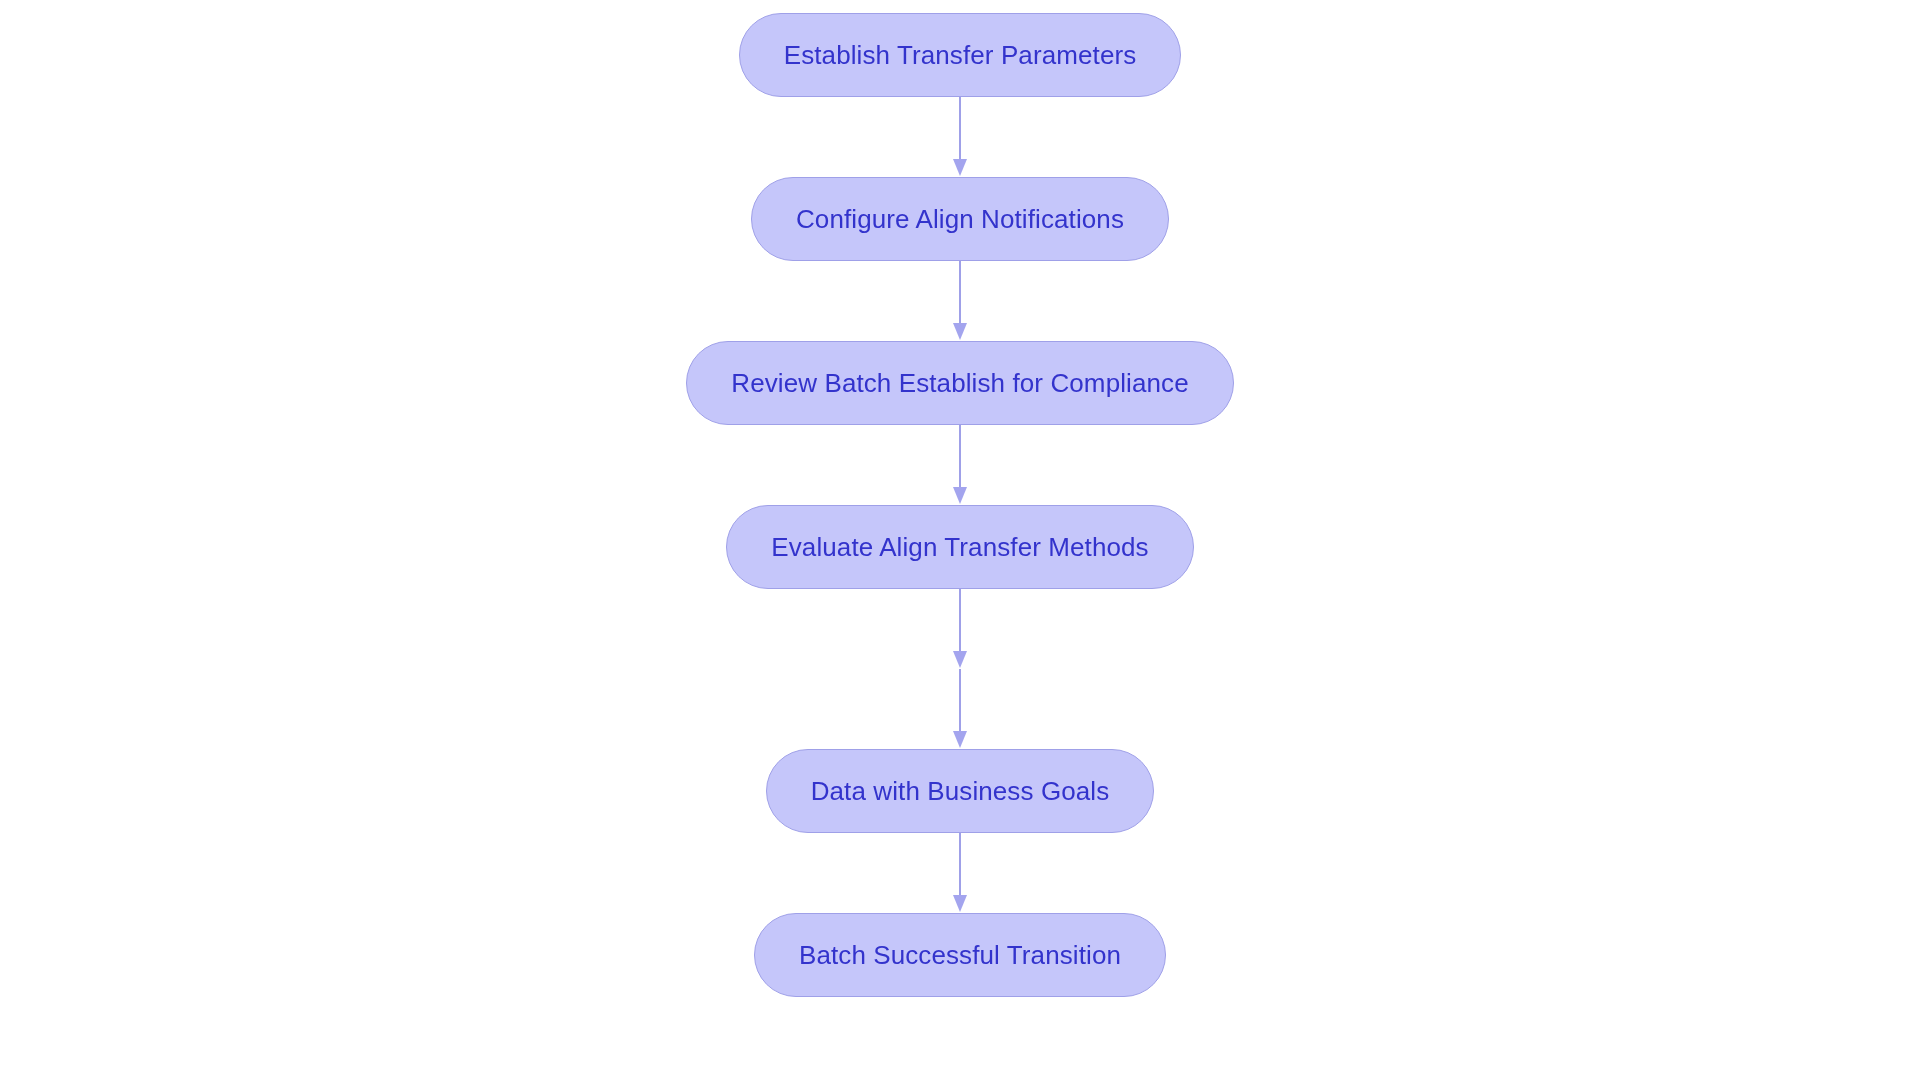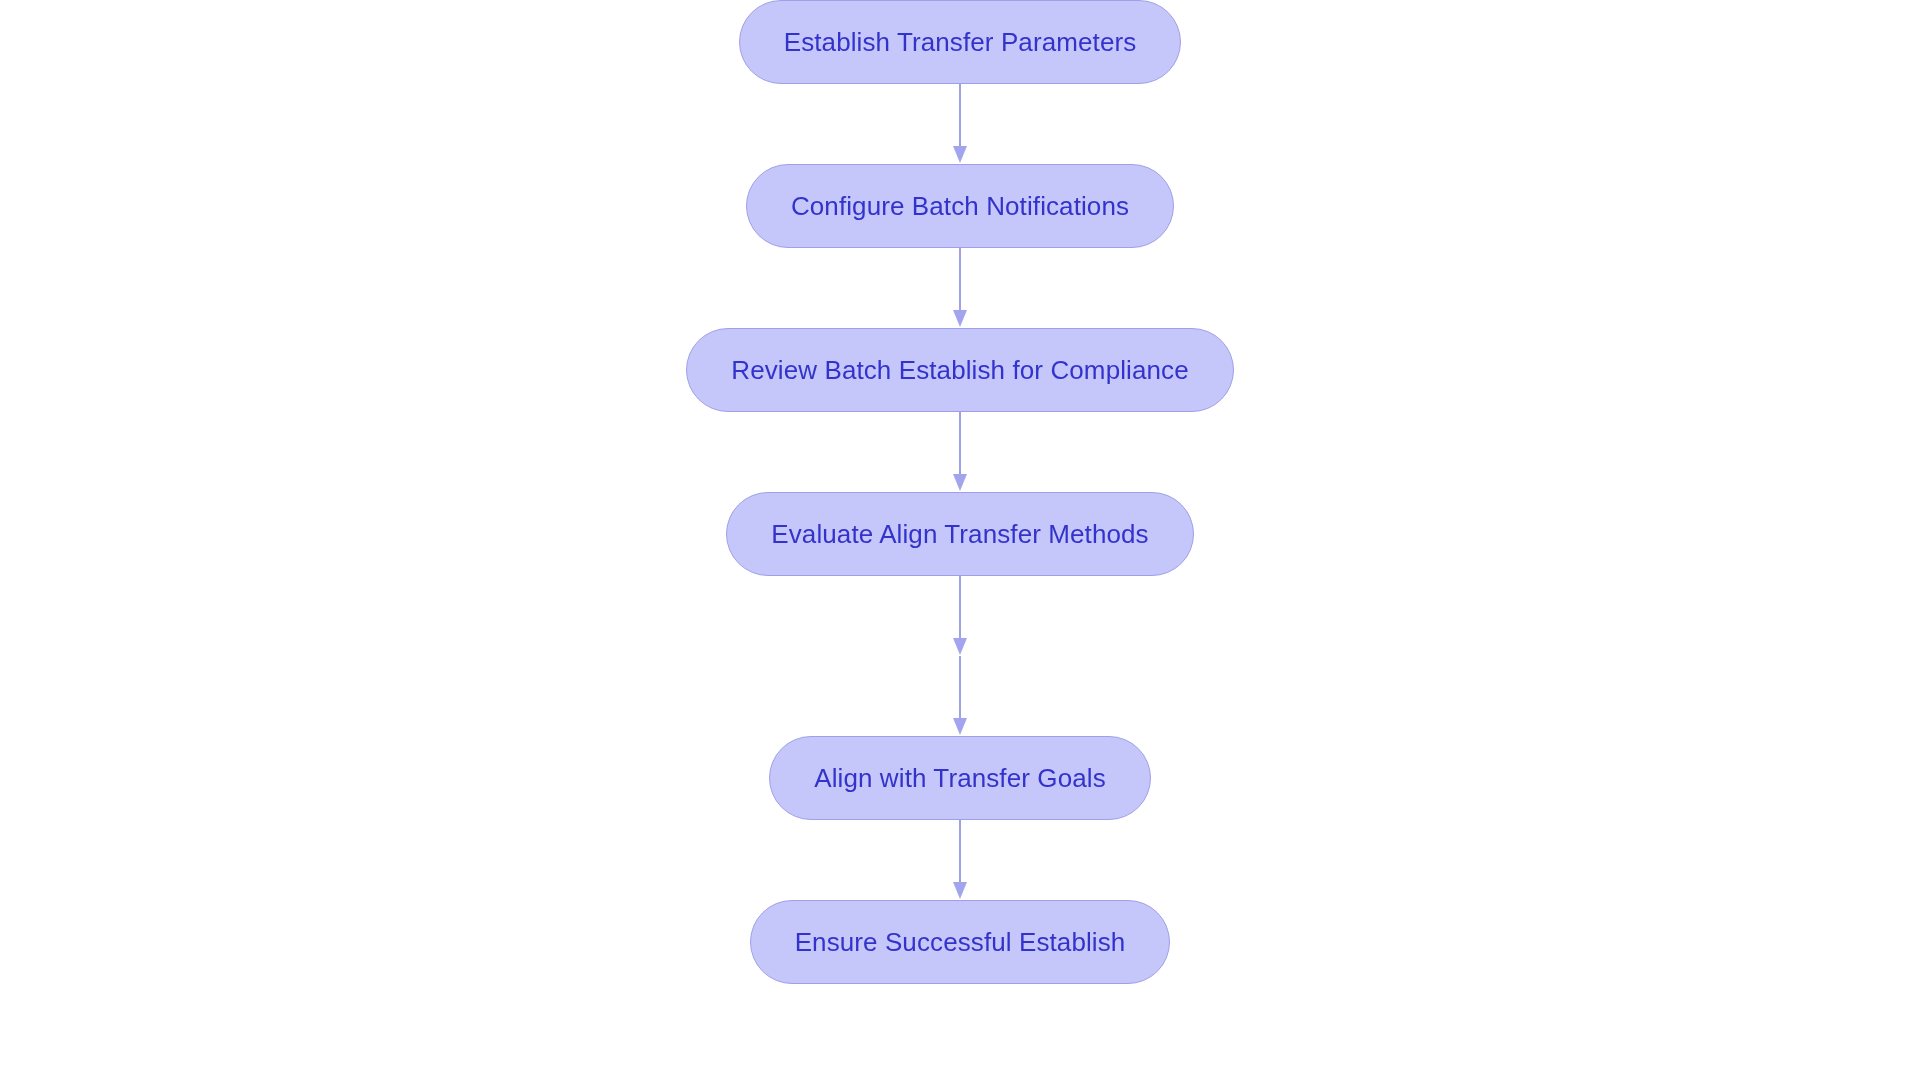--- a/index.html
+++ b/index.html
@@ -24,20 +24,21 @@
   .flow-column {
     position: absolute;
     left: 0;
     top: 0;
     width: 1920px;
     height: 1080px;
     display: flex;
     flex-direction: column;
     align-items: center;
     justify-content: flex-start;
+    padding-top: 13px;
     box-sizing: border-box;
   }
 
   .node {
     box-sizing: border-box;
     height: 84px;
     display: flex;
     align-items: center;
     justify-content: center;
     padding: 0 44px;
@@ -96,21 +97,21 @@
     <div class="node">
       <span class="node-label">Establish Transfer Parameters</span>
     </div>
 
     <div class="connector">
       <span class="conn-line"></span>
       <span class="conn-head"></span>
     </div>
 
     <div class="node">
-      <span class="node-label">Configure Batch Notifications</span>
+      <span class="node-label">Configure Align Notifications</span>
     </div>
 
     <div class="connector">
       <span class="conn-line"></span>
       <span class="conn-head"></span>
     </div>
 
     <div class="node">
       <span class="node-label">Review Batch Establish for Compliance</span>
     </div>
@@ -129,26 +130,26 @@
       <span class="conn-head"></span>
     </div>
 
 
     <div class="connector">
       <span class="conn-line"></span>
       <span class="conn-head"></span>
     </div>
 
     <div class="node">
-      <span class="node-label">Align with Transfer Goals</span>
+      <span class="node-label">Data with Business Goals</span>
     </div>
 
     <div class="connector">
       <span class="conn-line"></span>
       <span class="conn-head"></span>
     </div>
 
     <div class="node">
-      <span class="node-label">Ensure Successful Establish</span>
+      <span class="node-label">Batch Successful Transition</span>
     </div>
 
   </div>
 </div>
 
 </body></html>

